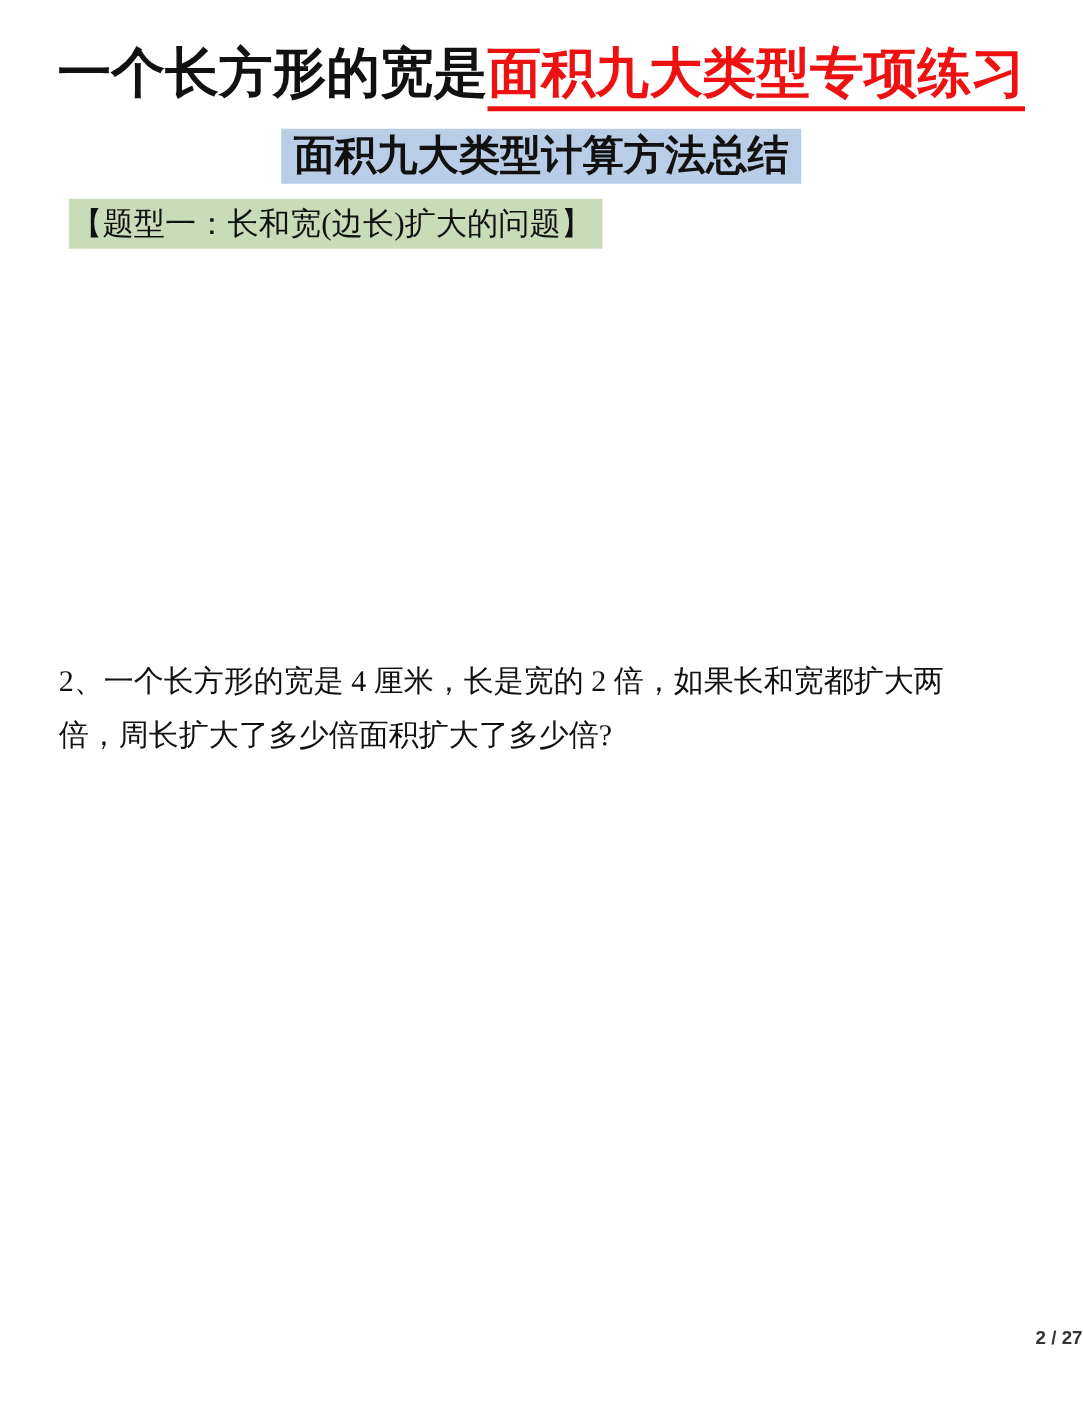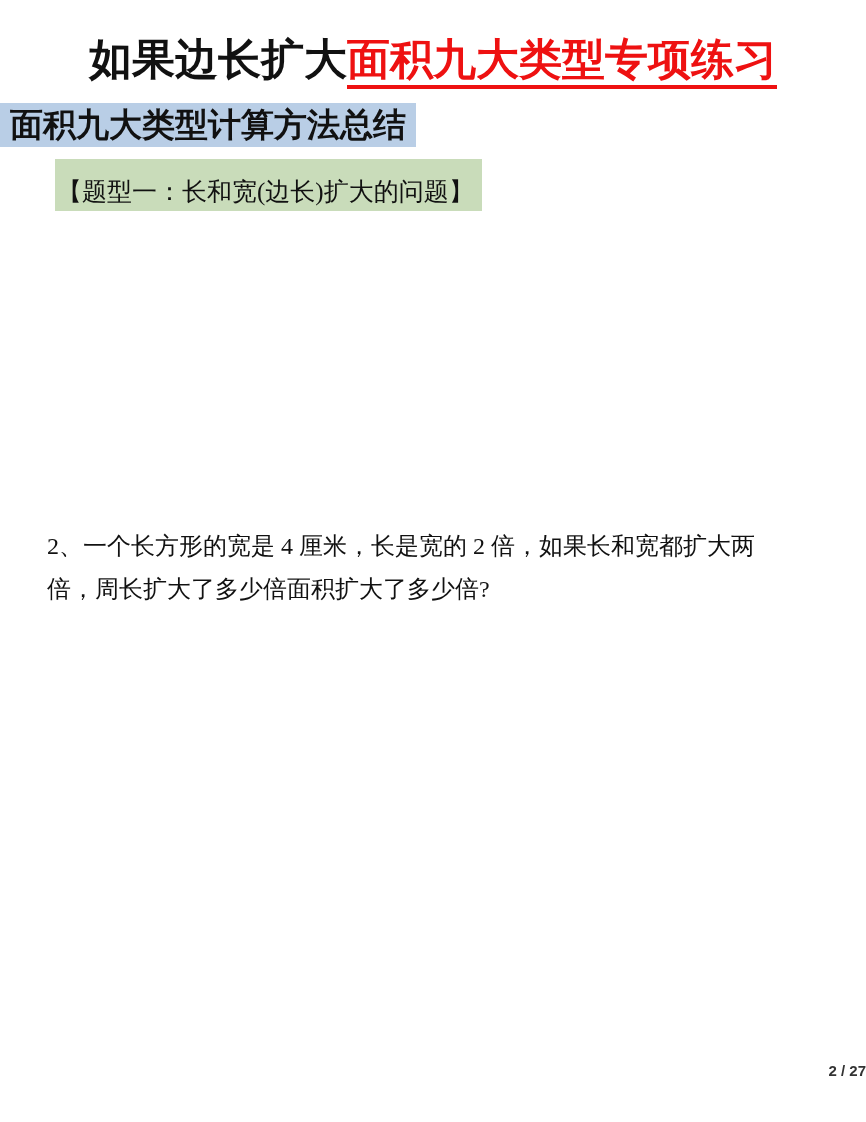--- a/index.html
+++ b/index.html
@@ -37,41 +37,42 @@
     color: var(--title-red);
     border-bottom: 4px solid var(--title-red);
     padding-bottom: 2px;
     margin-top: 16px;
   }
   .subtitle-row {
     position: absolute;
     top: 103px;
     left: 0;
     right: 0;
+    text-align: center;
   }
   .subtitle {
     display: inline-block;
     background: var(--subtitle-bg);
     font-size: 33px;
     line-height: 44px;
     font-weight: 700;
     padding: 0 10px;
     white-space: nowrap;
   }
   .section-row {
     position: absolute;
     top: 159px;
     left: 55px;
   }
   .section-label {
     display: inline-block;
     background: var(--section-bg);
     font-size: 25px;
     line-height: 39px;
-    padding: 13px 8px 0 2px;
+    padding: 1px 8px 0 2px;
     white-space: nowrap;
   }
   .question {
     position: absolute;
     left: 47px;
     width: 778px;
     font-size: 24px;
     line-height: 43px;
   }
   .qline { white-space: pre-wrap; }
@@ -88,21 +89,21 @@
     font-size: 15px;
     font-weight: 700;
     color: var(--footer-text);
   }
 </style>
 </head>
 <body>
 
 <div class="page">
 
-  <h1 class="title"><span class="title-black">如果边长扩大</span><span class="title-red">面积九大类型专项练习</span></h1>
+  <h1 class="title"><span class="title-black">一个长方形的宽是</span><span class="title-red">面积九大类型专项练习</span></h1>
 
   <div class="subtitle-row">
     <span class="subtitle">面积九大类型计算方法总结</span>
   </div>
 
   <div class="section-row">
     <span class="section-label">【题型一：长和宽(边长)扩大的问题】</span>
   </div>
 
 

